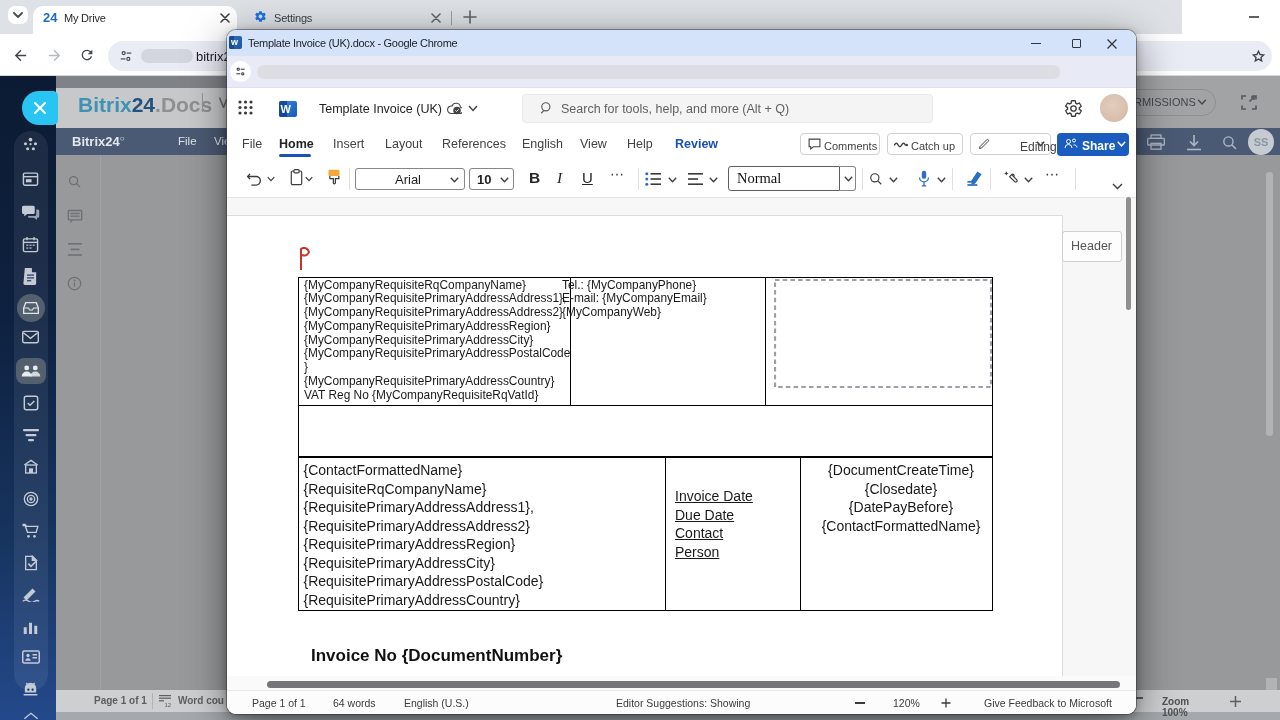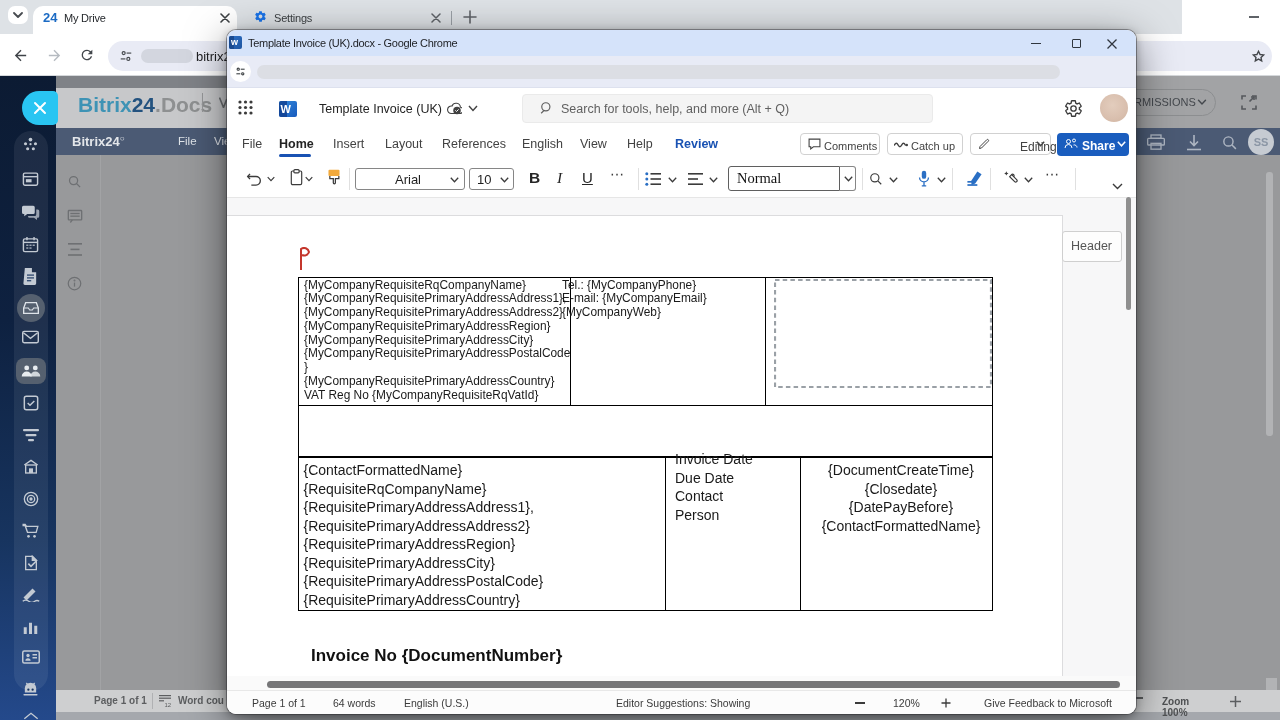--- a/index.html
+++ b/index.html
@@ -425,21 +425,21 @@
       <path d="M4 10 v4 h5 v6 a1.5 1.5 0 0 0 3 0 v-6 h5 v-4" fill="none" stroke="#3b3b3b" stroke-width="1.8"></path>
     </svg>
   <div class="abs" style="left:349px;top:168px;width:1px;height:22px;background:#e0e0e0;"></div>
   
   <div class="abs" style="left:355px;top:168px;width:110px;height:22px;border:1px solid #868686;border-radius:3px;"></div>
   <div class="abs" style="left:364px;top:172px;font-size:13px;color:#1f1f1f;margin-left:31px;">Arial</div>
   <svg class="abs" style="left:450px;top:177px;" width="9" height="6" viewBox="0 0 9 6">
       <path d="M0.8 0.8 L4.5 4.8 L8.2 0.8" stroke="#3b3b3b" stroke-width="1.3" fill="none"></path>
     </svg>
   <div class="abs" style="left:469px;top:168px;width:45px;height:22px;border:1px solid #868686;border-radius:3px;"></div>
-  <div class="abs" style="left:477px;top:172px;font-size:13px;color:#1f1f1f;">10</div>
+  <div class="abs" style="left:477px;top:172px;font-size:13px;color:#1f1f1f;font-weight:bold;">10</div>
   <svg class="abs" style="left:500px;top:177px;" width="9" height="6" viewBox="0 0 9 6">
       <path d="M0.8 0.8 L4.5 4.8 L8.2 0.8" stroke="#3b3b3b" stroke-width="1.3" fill="none"></path>
     </svg>
   <div class="abs" style="left:529px;top:169px;font-size:15.5px;font-weight:bold;color:#252525;">B</div>
   <div class="abs" style="left:557px;top:169px;font-size:15.5px;font-style:italic;font-family:'Liberation Serif',serif;color:#252525;">I</div>
   <div class="abs" style="left:582px;top:169px;font-size:15px;text-decoration:underline;color:#252525;">U</div>
   <div class="abs" style="left:610px;top:166px;font-size:14px;letter-spacing:1px;color:#3b3b3b;">⋯</div>
   <div class="abs" style="left:638px;top:168px;width:1px;height:22px;background:#e0e0e0;"></div>
   
   <svg class="abs" style="left:645px;top:172px;" width="16" height="14" viewBox="0 0 16 14">
@@ -535,21 +535,21 @@
 
   
   <div class="abs" style="left:298px;top:406px;width:695px;height:51px;border-left:1px solid #000;border-right:1px solid #000;border-bottom:1px solid #000;"></div>
 
   
   <div class="abs" style="left:298px;top:457px;width:695px;height:154px;border:1px solid #000;border-top:none;"></div>
   <div class="abs" style="left:298px;top:457px;width:695px;height:1px;background:#000;"></div>
   <div class="abs" style="left:664.5px;top:457px;width:1px;height:154px;background:#000;"></div>
   <div class="abs" style="left:800px;top:457px;width:1px;height:154px;background:#000;"></div>
   <div class="abs" style="left:303.5px;top:461px;width:360px;font-size:14px;line-height:18.5px;white-space:nowrap;color:#1a1a1a;">{ContactFormattedName}<br>{RequisiteRqCompanyName}<br>{RequisitePrimaryAddressAddress1},<br>{RequisitePrimaryAddressAddress2}<br>{RequisitePrimaryAddressRegion}<br>{RequisitePrimaryAddressCity}<br>{RequisitePrimaryAddressPostalCode}<br>{RequisitePrimaryAddressCountry}</div>
-  <div class="abs" style="left:675px;top:450px;width:130px;font-size:14px;line-height:18.5px;white-space:nowrap;color:#1a1a1a;">Invoice Date<br>Due Date<br>Contact<br>Person</div>
+  <div class="abs" style="left:675px;top:487px;width:130px;font-size:14px;line-height:18.5px;white-space:nowrap;color:#1a1a1a;text-decoration:underline;">Invoice Date<br>Due Date<br>Contact<br>Person</div>
   <div class="abs" style="left:806px;top:461px;width:190px;font-size:14px;line-height:18.5px;white-space:nowrap;color:#1a1a1a;text-align:center;">{DocumentCreateTime}<br>{Closedate}<br>{DatePayBefore}<br>{ContactFormattedName}</div>
 
   <div class="abs" style="left:311px;top:646px;font-size:17px;font-weight:bold;color:#111;">Invoice No {DocumentNumber}</div>
 
   
   <div class="abs" style="left:1062px;top:231px;width:60px;height:31px;background:#fdfdfd;border:1px solid #cfcfcf;border-radius:3px;"></div>
   <div class="abs" style="left:1071px;top:239px;font-size:12.5px;color:#555;">Header</div>
 
   
   <div class="abs" style="left:1126px;top:197px;width:5px;height:113px;background:#8f8f8f;border-radius:3px;"></div>

